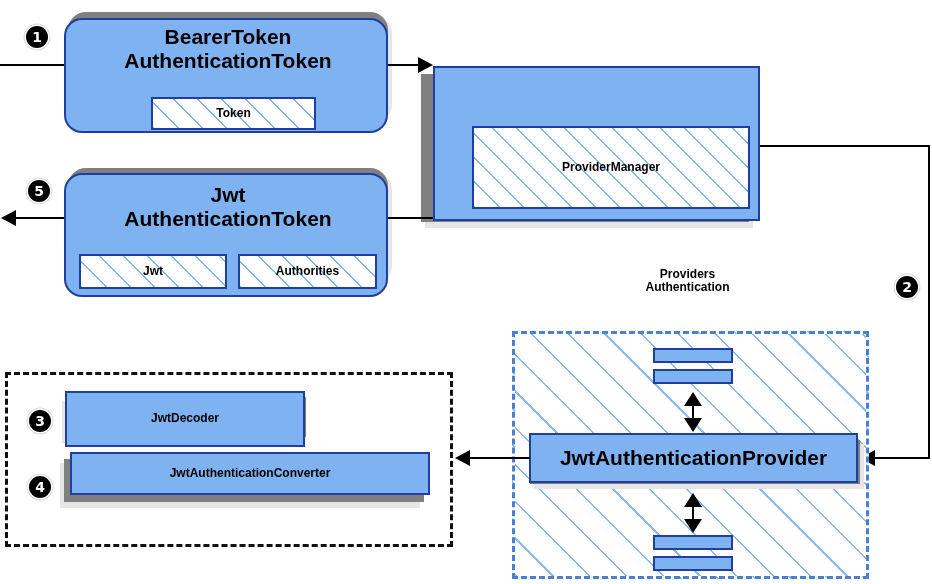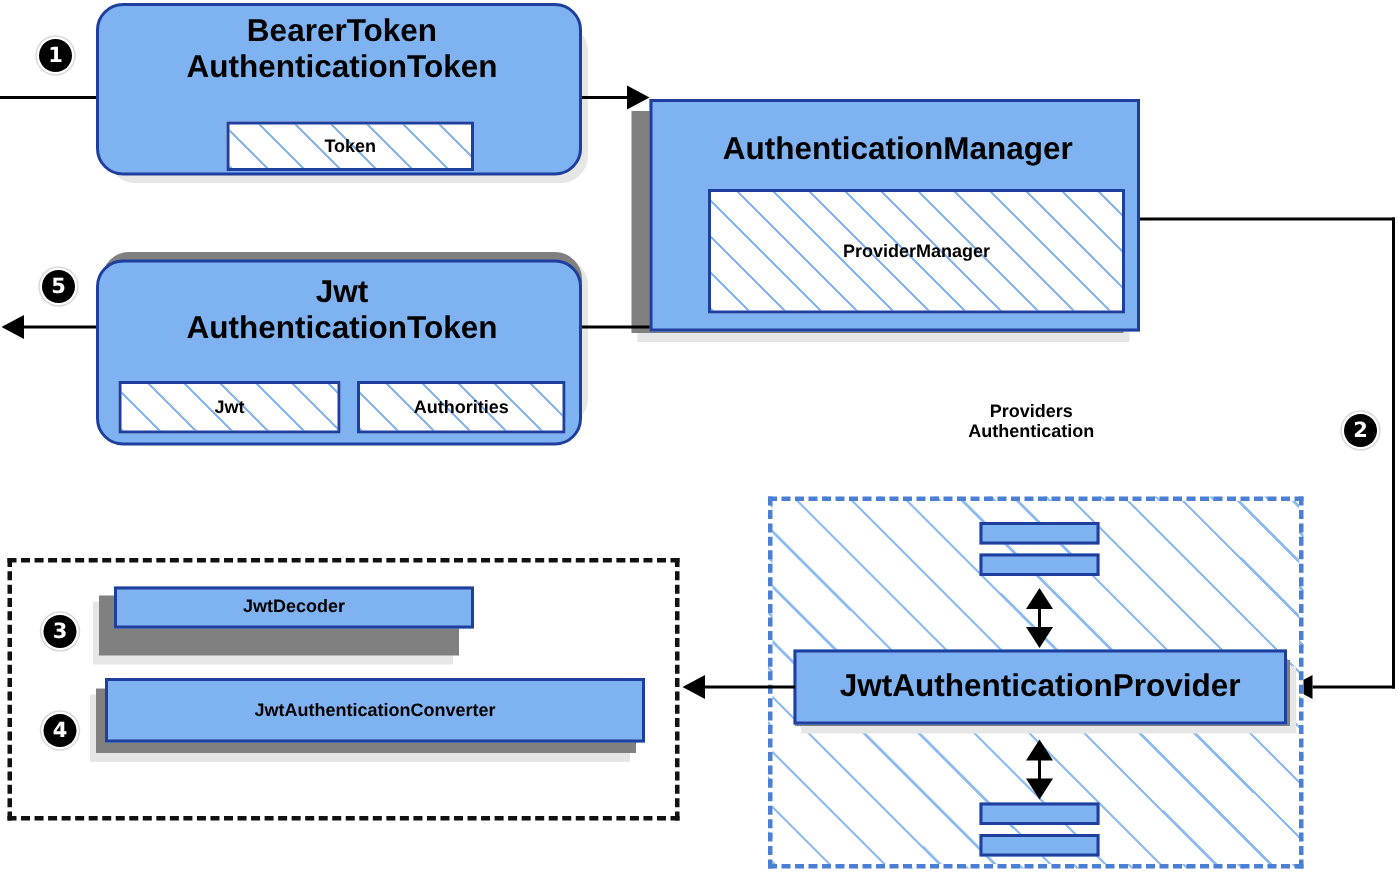--- a/index.html
+++ b/index.html
@@ -129,35 +129,34 @@
 <body>
 
 <div id="canvas">
 
   <div class="abs bullet" style="left:26px; top:26px;">1</div>
 
   <div class="abs ln-h" style="left:0px; top:64px; width:69px;"></div>
 
   <div class="abs shadow-light" style="left:72px; top:16px; width:320px; height:106px; border-radius:18px;"></div>
   <div class="abs shadow-dark" style="left:68px; top:12px; width:320px; height:104px; border-radius:18px;"></div>
-  <div class="abs blue-box rounded" style="left:64px; top:2px; width:324px; height:115px;">
+  <div class="abs blue-box rounded" style="left:64px; top:18px; width:324px; height:115px;">
     <div class="abs label title-22" style="left:0px; top:5px; width:324px; height:50px; display:block;">
       <div>BearerToken</div>
       <div>AuthenticationToken</div>
     </div>
     <div class="abs hatch label title-20" style="left:85px; top:77px; width:165px; height:33px;">Token</div>
   </div>
 
   <div class="abs ln-h" style="left:388px; top:64px; width:33px;"></div>
   <div class="abs arrow-right" style="left:418px; top:57px;"></div>
 
   <div class="abs shadow-light" style="left:425px; top:78px; width:328px; height:150px;"></div>
   <div class="abs shadow-dark" style="left:421px; top:74px; width:328px; height:148px;"></div>
   <div class="abs blue-box" style="left:433px; top:66px; width:327px; height:155px;">
-    <div class="abs label title-22" style="left:0px; top:18px; width:327px; height:28px;">AuthenticationManager</div>
     <div class="abs hatch label title-20" style="left:37px; top:58px; width:278px; height:83px;">ProviderManager</div>
   </div>
 
   <div class="abs ln-h" style="left:760px; top:145px; width:170px;"></div>
   <div class="abs ln-v" style="left:928px; top:145px; height:314px;"></div>
   <div class="abs ln-h" style="left:875px; top:457px; width:55px;"></div>
   <div class="abs arrow-left" style="left:860px; top:450px;"></div>
 
   <div class="abs bullet" style="left:896px; top:276px;">2</div>
 
@@ -205,20 +204,20 @@
   <div class="abs bar" style="left:653px; top:556px; width:80px; height:15px;"></div>
 
   <div class="abs ln-h" style="left:470px; top:457px; width:60px;"></div>
   <div class="abs arrow-left" style="left:455px; top:450px;"></div>
 
   <div class="abs dashed-black" style="left:5px; top:372px; width:448px; height:175px;"></div>
 
   <div class="abs bullet" style="left:29px; top:410px;">3</div>
   <div class="abs shadow-light" style="left:62px; top:401px; width:240px; height:42px;"></div>
   <div class="abs shadow-dark" style="left:66px; top:397px; width:240px; height:40px;"></div>
-  <div class="abs blue-box label title-20" style="left:76px; top:391px; width:240px; height:28px;">JwtDecoder</div>
+  <div class="abs blue-box label title-20" style="left:65px; top:391px; width:240px; height:56px;">JwtDecoder</div>
 
   <div class="abs bullet" style="left:29px; top:476px;">4</div>
   <div class="abs shadow-light" style="left:60px; top:463px; width:360px; height:45px;"></div>
   <div class="abs shadow-dark" style="left:64px; top:459px; width:360px; height:43px;"></div>
   <div class="abs blue-box label title-20" style="left:70px; top:452px; width:360px; height:43px;">JwtAuthenticationConverter</div>
 
 </div>
 
 </body></html>

